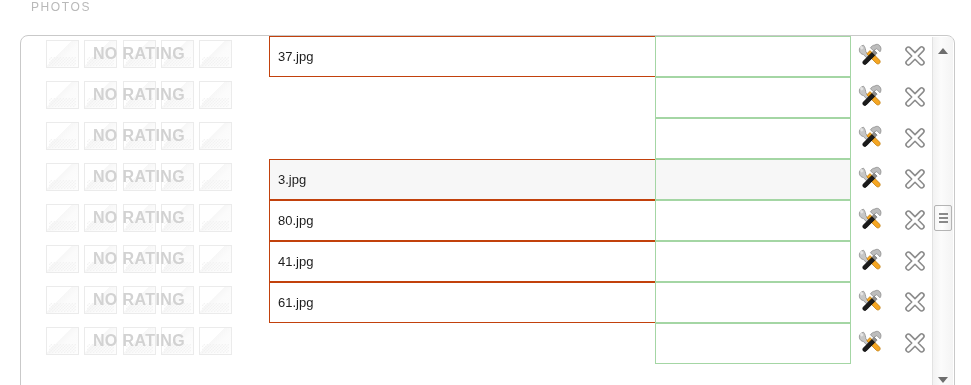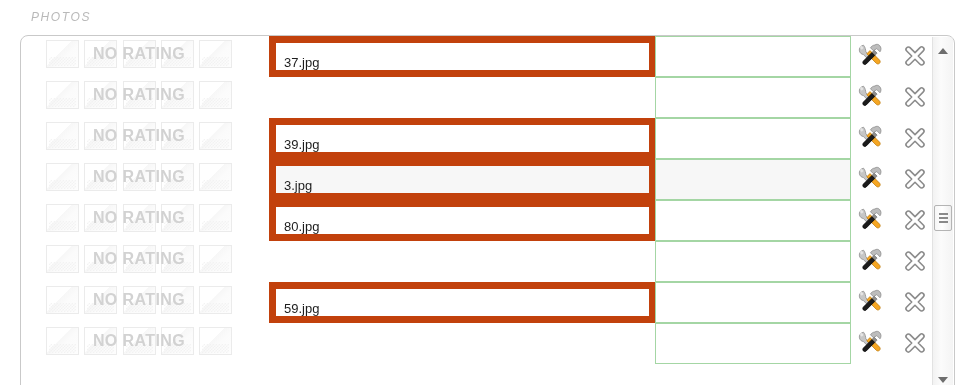--- a/index.html
+++ b/index.html
@@ -20,28 +20,27 @@
     position: absolute;
     left: 0;
     top: 0;
     width: 971px;
     height: 385px;
   }
 
   #section-label {
     position: absolute;
     left: 31px;
-    top: 10px;
+    top: 0;
     font-size: 12px;
     letter-spacing: 1.6px;
     color: #b9b9b9;
     font-weight: normal;
     text-transform: uppercase;
     user-select: none;
-    font-style: italic;
   }
 
   
   #photos-panel {
     position: absolute;
     left: 20px;
     top: 35px;
     width: 935px;
     height: 360px;
     border: 1px solid #c9c9c9;
@@ -124,21 +123,21 @@
   }
 
   
   .cell-filename {
     position: absolute;
     left: 248px;
     top: 0px;
     width: 387px;
     height: 41px;
     box-sizing: border-box;
-    border: 7px solid #c2410c;
+    border: 1px solid #c2410c;
     font-size: 13px;
     color: #1d1d1d;
     padding-left: 8px;
     line-height: 39px;
     white-space: nowrap;
     overflow: hidden;
   }
   .cell-meta {
     position: absolute;
     left: 634px;
@@ -318,21 +317,20 @@
           <div class="rating-widget">
             <div class="rating-stars">
               <div class="star-box"></div>
               <div class="star-box"></div>
               <div class="star-box"></div>
               <div class="star-box"></div>
               <div class="star-box"></div>
             </div>
             <div class="rating-label">NO RATING</div>
           </div>
-          <div class="cell-filename">39.jpg</div>
           <div class="cell-meta"></div>
           <div class="row-actions">
             <span class="icon-btn icon-tools">
               <svg width="27" height="27" viewBox="0 0 27 27">
                 <g>
                   <path d="M6.5 3.2 C3.6 3.6 1.8 6.2 2.4 8.9 c.4 1.9 2 3.3 3.9 3.6 l3.2 3.2 2.6-2.6 -3.2-3.2 C8.6 7.9 8.4 5.3 6.5 3.2 Z" fill="#c6c6c6" stroke="#8f8f8f" stroke-width=".8" stroke-linejoin="round"></path>
                   <path d="M4.3 3.6 6.6 6 4.8 7.8 2.5 5.5 Z" fill="#ffffff" opacity=".55"></path>
                   <path d="M17.9 3.0 c-1.9.2-3.6 1.3-4.4 2.8 l2.9 2.9 3.4-2.1 3.2 3.2 c1.4-1.9 1.3-4.6-.4-6.3 -1.2-1.2-3-1.7-4.7-.5 Z" fill="#bdbdbd" stroke="#8c8c8c" stroke-width=".8" stroke-linejoin="round"></path>
                   <path d="M13.0 8.6 L22.5 18.1 c.9.9.9 2.3 0 3.2 -.9.9-2.3.9-3.2 0 L9.8 11.8 Z" fill="#f5a623" stroke="#c07f12" stroke-width=".8" stroke-linejoin="round"></path>
                   <path d="M9.3 21.9 c-.8.8-2.1.8-2.9 0 -.8-.8-.8-2.1 0-2.9 L15.0 10.4 l2.9 2.9 Z" fill="#1b1b1b" stroke="#000000" stroke-width=".7" stroke-linejoin="round"></path>
@@ -417,53 +415,54 @@
           <div class="rating-widget">
             <div class="rating-stars">
               <div class="star-box"></div>
               <div class="star-box"></div>
               <div class="star-box"></div>
               <div class="star-box"></div>
               <div class="star-box"></div>
             </div>
             <div class="rating-label">NO RATING</div>
           </div>
-          <div class="cell-meta"></div>
-          <div class="row-actions">
-            <span class="icon-btn icon-tools">
-              <svg width="27" height="27" viewBox="0 0 27 27">
-                <g>
-                  <path d="M6.5 3.2 C3.6 3.6 1.8 6.2 2.4 8.9 c.4 1.9 2 3.3 3.9 3.6 l3.2 3.2 2.6-2.6 -3.2-3.2 C8.6 7.9 8.4 5.3 6.5 3.2 Z" fill="#c6c6c6" stroke="#8f8f8f" stroke-width=".8" stroke-linejoin="round"></path>
-                  <path d="M4.3 3.6 6.6 6 4.8 7.8 2.5 5.5 Z" fill="#ffffff" opacity=".55"></path>
-                  <path d="M17.9 3.0 c-1.9.2-3.6 1.3-4.4 2.8 l2.9 2.9 3.4-2.1 3.2 3.2 c1.4-1.9 1.3-4.6-.4-6.3 -1.2-1.2-3-1.7-4.7-.5 Z" fill="#bdbdbd" stroke="#8c8c8c" stroke-width=".8" stroke-linejoin="round"></path>
-                  <path d="M13.0 8.6 L22.5 18.1 c.9.9.9 2.3 0 3.2 -.9.9-2.3.9-3.2 0 L9.8 11.8 Z" fill="#f5a623" stroke="#c07f12" stroke-width=".8" stroke-linejoin="round"></path>
-                  <path d="M9.3 21.9 c-.8.8-2.1.8-2.9 0 -.8-.8-.8-2.1 0-2.9 L15.0 10.4 l2.9 2.9 Z" fill="#1b1b1b" stroke="#000000" stroke-width=".7" stroke-linejoin="round"></path>
-                  <path d="M15.3 10.1 18.2 13.0 20.1 11.1 17.2 8.2 Z" fill="#8d8d8d" stroke="#6a6a6a" stroke-width=".6"></path>
-                </g>
-              </svg>
-            </span>
-            <span class="icon-btn icon-delete">
-              <svg width="24" height="24" viewBox="0 0 24 24">
-                <path d="M7.0 3.6 L12 8.6 L17.0 3.6 a2.3 2.3 0 0 1 3.3 3.3 L15.3 12 l5.0 5.0 a2.3 2.3 0 0 1-3.3 3.3 L12 15.3 l-5.0 5.0 a2.3 2.3 0 0 1-3.3-3.3 L8.7 12 L3.7 7.0 a2.3 2.3 0 0 1 3.3-3.3 Z" fill="#ffffff" stroke="#8c8c8c" stroke-width="1.6" stroke-linejoin="round"></path>
-              </svg>
-            </span>
-          </div>
-        </div>
-        <div class="photo-row">
-          <div class="rating-widget">
-            <div class="rating-stars">
-              <div class="star-box"></div>
-              <div class="star-box"></div>
-              <div class="star-box"></div>
-              <div class="star-box"></div>
-              <div class="star-box"></div>
-            </div>
-            <div class="rating-label">NO RATING</div>
-          </div>
-          <div class="cell-filename">59.jpg</div>
+          <div class="cell-filename">41.jpg</div>
+          <div class="cell-meta"></div>
+          <div class="row-actions">
+            <span class="icon-btn icon-tools">
+              <svg width="27" height="27" viewBox="0 0 27 27">
+                <g>
+                  <path d="M6.5 3.2 C3.6 3.6 1.8 6.2 2.4 8.9 c.4 1.9 2 3.3 3.9 3.6 l3.2 3.2 2.6-2.6 -3.2-3.2 C8.6 7.9 8.4 5.3 6.5 3.2 Z" fill="#c6c6c6" stroke="#8f8f8f" stroke-width=".8" stroke-linejoin="round"></path>
+                  <path d="M4.3 3.6 6.6 6 4.8 7.8 2.5 5.5 Z" fill="#ffffff" opacity=".55"></path>
+                  <path d="M17.9 3.0 c-1.9.2-3.6 1.3-4.4 2.8 l2.9 2.9 3.4-2.1 3.2 3.2 c1.4-1.9 1.3-4.6-.4-6.3 -1.2-1.2-3-1.7-4.7-.5 Z" fill="#bdbdbd" stroke="#8c8c8c" stroke-width=".8" stroke-linejoin="round"></path>
+                  <path d="M13.0 8.6 L22.5 18.1 c.9.9.9 2.3 0 3.2 -.9.9-2.3.9-3.2 0 L9.8 11.8 Z" fill="#f5a623" stroke="#c07f12" stroke-width=".8" stroke-linejoin="round"></path>
+                  <path d="M9.3 21.9 c-.8.8-2.1.8-2.9 0 -.8-.8-.8-2.1 0-2.9 L15.0 10.4 l2.9 2.9 Z" fill="#1b1b1b" stroke="#000000" stroke-width=".7" stroke-linejoin="round"></path>
+                  <path d="M15.3 10.1 18.2 13.0 20.1 11.1 17.2 8.2 Z" fill="#8d8d8d" stroke="#6a6a6a" stroke-width=".6"></path>
+                </g>
+              </svg>
+            </span>
+            <span class="icon-btn icon-delete">
+              <svg width="24" height="24" viewBox="0 0 24 24">
+                <path d="M7.0 3.6 L12 8.6 L17.0 3.6 a2.3 2.3 0 0 1 3.3 3.3 L15.3 12 l5.0 5.0 a2.3 2.3 0 0 1-3.3 3.3 L12 15.3 l-5.0 5.0 a2.3 2.3 0 0 1-3.3-3.3 L8.7 12 L3.7 7.0 a2.3 2.3 0 0 1 3.3-3.3 Z" fill="#ffffff" stroke="#8c8c8c" stroke-width="1.6" stroke-linejoin="round"></path>
+              </svg>
+            </span>
+          </div>
+        </div>
+        <div class="photo-row">
+          <div class="rating-widget">
+            <div class="rating-stars">
+              <div class="star-box"></div>
+              <div class="star-box"></div>
+              <div class="star-box"></div>
+              <div class="star-box"></div>
+              <div class="star-box"></div>
+            </div>
+            <div class="rating-label">NO RATING</div>
+          </div>
+          <div class="cell-filename">61.jpg</div>
           <div class="cell-meta"></div>
           <div class="row-actions">
             <span class="icon-btn icon-tools">
               <svg width="27" height="27" viewBox="0 0 27 27">
                 <g>
                   <path d="M6.5 3.2 C3.6 3.6 1.8 6.2 2.4 8.9 c.4 1.9 2 3.3 3.9 3.6 l3.2 3.2 2.6-2.6 -3.2-3.2 C8.6 7.9 8.4 5.3 6.5 3.2 Z" fill="#c6c6c6" stroke="#8f8f8f" stroke-width=".8" stroke-linejoin="round"></path>
                   <path d="M4.3 3.6 6.6 6 4.8 7.8 2.5 5.5 Z" fill="#ffffff" opacity=".55"></path>
                   <path d="M17.9 3.0 c-1.9.2-3.6 1.3-4.4 2.8 l2.9 2.9 3.4-2.1 3.2 3.2 c1.4-1.9 1.3-4.6-.4-6.3 -1.2-1.2-3-1.7-4.7-.5 Z" fill="#bdbdbd" stroke="#8c8c8c" stroke-width=".8" stroke-linejoin="round"></path>
                   <path d="M13.0 8.6 L22.5 18.1 c.9.9.9 2.3 0 3.2 -.9.9-2.3.9-3.2 0 L9.8 11.8 Z" fill="#f5a623" stroke="#c07f12" stroke-width=".8" stroke-linejoin="round"></path>
                   <path d="M9.3 21.9 c-.8.8-2.1.8-2.9 0 -.8-.8-.8-2.1 0-2.9 L15.0 10.4 l2.9 2.9 Z" fill="#1b1b1b" stroke="#000000" stroke-width=".7" stroke-linejoin="round"></path>

